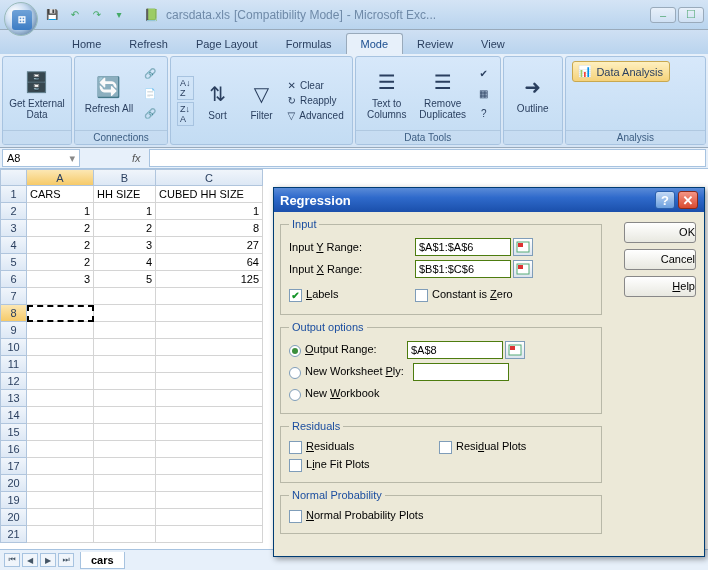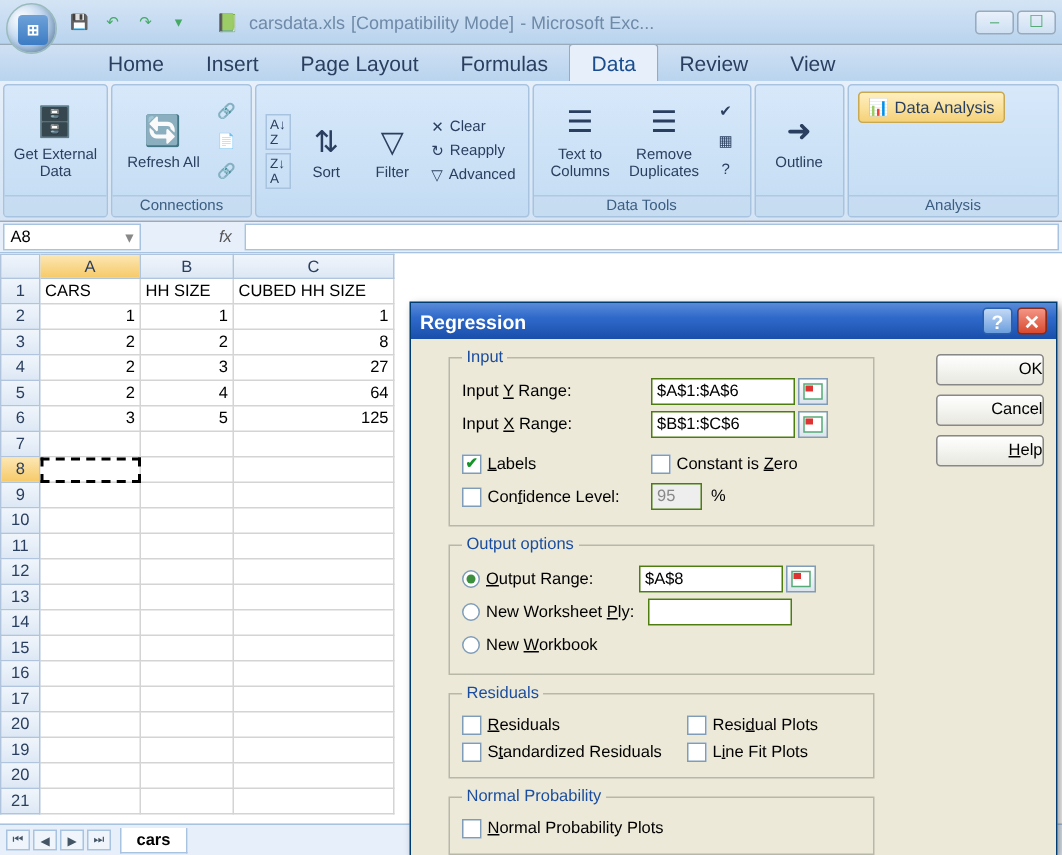--- a/index.html
+++ b/index.html
@@ -10,38 +10,38 @@
   .orb { width: 34px; height: 34px; border-radius: 50%; background: radial-gradient(circle at 30% 30%, #fff, #c7dbf1 40%, #7ba7d5); border: 1px solid #9bb; position: relative; top: 4px; box-shadow: inset -2px -2px 4px rgba(0,0,0,0.2); }
   .orb-inner { position:absolute; width:20px; height:20px; left:7px; top:7px; background:linear-gradient(#6fa2d8,#3c7cc4);border-radius:3px;display:flex;align-items:center;justify-content:center;color:#fff;font-weight:bold;font-size:10px;}
   .qat { display:flex; align-items:center; gap:4px; margin-left:6px; }
   .qat-btn { width:18px; height:18px; display:flex; align-items:center; justify-content:center; color:#4a6; font-size:10px; }
   .title-text { color:#6f8aa8; margin-left:14px; font-size:12px; display:flex; gap:4px;}
   .win-controls { margin-left:auto; display:flex; gap:2px; }
   .wc-btn { width:26px; height:16px; background:linear-gradient(#e8f0fa,#cfe0f3); border:1px solid #9ab; border-radius:3px; display:flex;align-items:center;justify-content:center;color:#5a7;}
 
   
   .ribbon-tabs { height:24px; background: linear-gradient(#cfe0f3,#b9d4ee); display:flex; align-items:flex-end; padding-left:58px; gap:0; }
-  .tab { padding:4px 14px; font-size:14px; color:#2a3f5f; cursor:pointer; }
+  .tab { padding:4px 14px; font-size:11px; color:#2a3f5f; cursor:pointer; }
   .tab.active { background:#e7f0fa; border:1px solid #9ab; border-bottom:none; border-radius:3px 3px 0 0; color:#1a4d8f; }
 
   
   .ribbon { height: 94px; background: linear-gradient(#e7f0fa,#d4e4f5); border-bottom:1px solid #9ab; display:flex; gap:2px; padding:2px; }
   .group { background: linear-gradient(#d7e8fa,#c3dcf3); border:1px solid #a7c3e0; border-radius:3px; display:flex; flex-direction:column; }
   .group-body { flex:1; display:flex; align-items:center; padding:2px 6px; gap:4px;}
   .group-label { text-align:center; font-size:10px; color:#3c5d82; padding:1px 0; background:rgba(200,220,240,0.6); border-top:1px solid #b0c8e0;}
   .big-btn { display:flex; flex-direction:column; align-items:center; justify-content:center; width:56px; height:66px; font-size:10px; text-align:center; color:#2a3f5f; gap:2px;}
   .big-btn .ic { width:28px; height:28px; display:flex;align-items:center;justify-content:center; font-size:20px;}
   .small-stack { display:flex; flex-direction:column; gap:2px; }
   .small-btn { display:flex; align-items:center; gap:4px; font-size:10px; color:#2a3f5f; padding:1px 2px;}
   .mini-ic { width:16px; height:16px; display:flex; align-items:center;justify-content:center;}
   .btn-da { background:linear-gradient(#fff0c0,#f5d27a); border:1px solid #c8a850; border-radius:3px; padding:3px 6px; display:flex;align-items:center;gap:4px; font-size:11px; color:#2a3f5f;}
 
   
   .fx-row { height:21px; background:#e7f0fa; border-bottom:1px solid #a7c3e0; display:flex; align-items:center;}
-  .namebox { width:92px; height:18px; background:#fff; border:1px solid #a7c3e0; margin-left:2px; display:flex; align-items:center; justify-content:space-between; font-size:11px; padding:0 4px;}
+  .namebox { width:78px; height:18px; background:#fff; border:1px solid #a7c3e0; margin-left:2px; display:flex; align-items:center; justify-content:space-between; font-size:11px; padding:0 4px;}
   .fx-sym { padding:0 8px; font-style:italic; color:#555;}
   .fx-bar { flex:1; height:18px; background:#fff; border:1px solid #a7c3e0; margin-right:2px;}
 
   
   .grid-area { position:relative; background:#fff; height:401px; width:708px; overflow:hidden;}
   .colheads { display:flex; position:absolute; top:0; left:0; height:17px;}
   .rowheads { position:absolute; top:17px; left:0; width:27px;}
   .corner { width:27px; height:17px; background:linear-gradient(#f0f5fb,#dde8f5); border:1px solid #b0c5dd;}
   .colhead { height:17px; background:linear-gradient(#f0f5fb,#dde8f5); border:1px solid #b0c5dd; border-left:none; display:flex;align-items:center;justify-content:center; font-size:11px; color:#2a3f5f;}
   .colhead.sel { background:linear-gradient(#fce7b3,#f6ca69);}
@@ -53,26 +53,26 @@
   .cell.right { justify-content:flex-end;}
   .cell.active { outline:2px dashed #000; outline-offset:-2px; background:#fff;}
   .colA { width:67px;} .colB { width:62px;} .colC { width:107px;}
 
   
   .sheet-tabs { position:absolute; bottom:0; left:0; height:21px; width:100%; background:#e7f0fa; border-top:1px solid #a7c3e0; display:flex; align-items:center; padding-left:4px; gap:2px;}
   .nav-ar { width:16px; height:14px; border:1px solid #a7c3e0; background:#f0f5fb; display:flex; align-items:center;justify-content:center;font-size:8px;color:#456;}
   .sheet-tab { background:#fff; border:1px solid #a7c3e0; border-top:none; padding:2px 10px; font-size:11px; font-weight:bold; margin-left:4px;}
 
   
-  .dialog { position:absolute; top:201px; left:273px; width:432px; height:370px; background:#ece9d8; border:1px solid #003c74; box-shadow:2px 2px 6px rgba(0,0,0,0.4); font-size:11px;}
+  .dialog { position:absolute; top:187px; left:273px; width:432px; height:370px; background:#ece9d8; border:1px solid #003c74; box-shadow:2px 2px 6px rgba(0,0,0,0.4); font-size:11px;}
   .dlg-title { height:24px; background:linear-gradient(#5a8bd8,#2f6acb 40%,#1a4fab); color:#fff; font-weight:bold; display:flex; align-items:center; padding:0 6px; font-size:13px;}
   .dlg-title .spacer{flex:1;}
   .dlg-help{width:20px;height:18px;background:linear-gradient(#c3d9f5,#6a9ede);border:1px solid #2a5fab;border-radius:3px;display:flex;align-items:center;justify-content:center;color:#fff;font-weight:bold;margin-right:3px;}
   .dlg-close{width:20px;height:18px;background:linear-gradient(#f49585,#d84a2f);border:1px solid #8a2a1a;border-radius:3px;display:flex;align-items:center;justify-content:center;color:#fff;font-weight:bold;}
-  .dlg-body { width:334px; float:left; padding:6px 25px;}
+  .dlg-body { width:334px; float:left; padding:6px 6px;}
   .dlg-btns { width:88px; float:right; padding:10px 8px; display:flex; flex-direction:column; gap:6px;}
   .dlg-btn { height:21px; border:1px solid #888; background:linear-gradient(#fff,#e8e8e0); border-radius:3px; text-align:right; line-height:19px; font-size:11px;}
   fieldset { border:1px solid #b8b8a8; margin-bottom:6px; padding:6px 8px 8px;}
   legend { color:#1a4d9f; font-size:11px; padding:0 3px;}
   .row-f { display:flex; align-items:center; height:22px;}
   .row-f label { width:126px;}
   .inp { height:18px; width:96px; border:1px solid #4d7c0f; background:#fff; padding:0 3px; font-size:11px; line-height:16px;}
   .inp.sm { width:34px; background:#eee; color:#888;}
   .rng-btn { width:20px; height:18px; border:1px solid #7f9db9; background:linear-gradient(#fff,#dce4ee); display:flex; align-items:center;justify-content:center;margin-left:2px;}
   .rng-btn svg{display:block;}
@@ -101,24 +101,24 @@
     <span>- Microsoft Exc...</span>
   </div>
   <div class="win-controls">
     <div class="wc-btn">–</div>
     <div class="wc-btn">☐</div>
   </div>
 </div>
 
 <div class="ribbon-tabs">
   <div class="tab">Home</div>
-  <div class="tab">Insert</div>
+  <div class="tab">Refresh</div>
   <div class="tab">Page Layout</div>
   <div class="tab">Formulas</div>
-  <div class="tab active">Data</div>
+  <div class="tab active">Mode</div>
   <div class="tab">Review</div>
   <div class="tab">View</div>
 </div>
 
 <div class="ribbon">
   <div class="group">
     <div class="group-body">
       <div class="big-btn">
         <div class="ic">🗄️</div>
         <span>Get External Data</span>
@@ -404,25 +404,20 @@
             <svg width="14" height="12">
               <rect x="1" y="1" width="12" height="10" fill="#fff" stroke="#5a7"></rect>
               <rect x="2" y="2" width="5" height="4" fill="#d33"></rect>
             </svg>
           </div>
       </div>
       <div class="row-f" style="margin-top:4px;">
         <span style="width:126px;"><span class="chk">✔</span><span class="u">L</span>abels</span>
         <span><span class="chk"></span>Constant is <span class="u">Z</span>ero</span>
       </div>
-      <div class="row-f">
-        <span style="width:126px;"><span class="chk"></span>Con<span class="u">f</span>idence Level:</span>
-        <div class="inp sm">95</div>
-        <span style="margin-left:6px">%</span>
-      </div>
     </fieldset>
 
     <fieldset>
       <legend>Output options</legend>
       <div class="row-f">
         <span style="width:118px;"><span class="rad">
               <span class="dot"></span>
             </span><span class="u">O</span>utput Range:</span>
         <div class="inp">$A$8</div>
         <div class="rng-btn">
@@ -441,21 +436,20 @@
       </div>
     </fieldset>
 
     <fieldset>
       <legend>Residuals</legend>
       <div class="row-f" style="height:18px;">
         <span style="width:150px;"><span class="chk"></span><span class="u">R</span>esiduals</span>
         <span><span class="chk"></span>Resi<span class="u">d</span>ual Plots</span>
       </div>
       <div class="row-f" style="height:18px;">
-        <span style="width:150px;"><span class="chk"></span>S<span class="u">t</span>andardized Residuals</span>
         <span><span class="chk"></span>L<span class="u">i</span>ne Fit Plots</span>
       </div>
     </fieldset>
 
     <fieldset>
       <legend>Normal Probability</legend>
       <div class="row-f" style="height:18px;">
         <span><span class="chk"></span><span class="u">N</span>ormal Probability Plots</span>
       </div>
     </fieldset>

